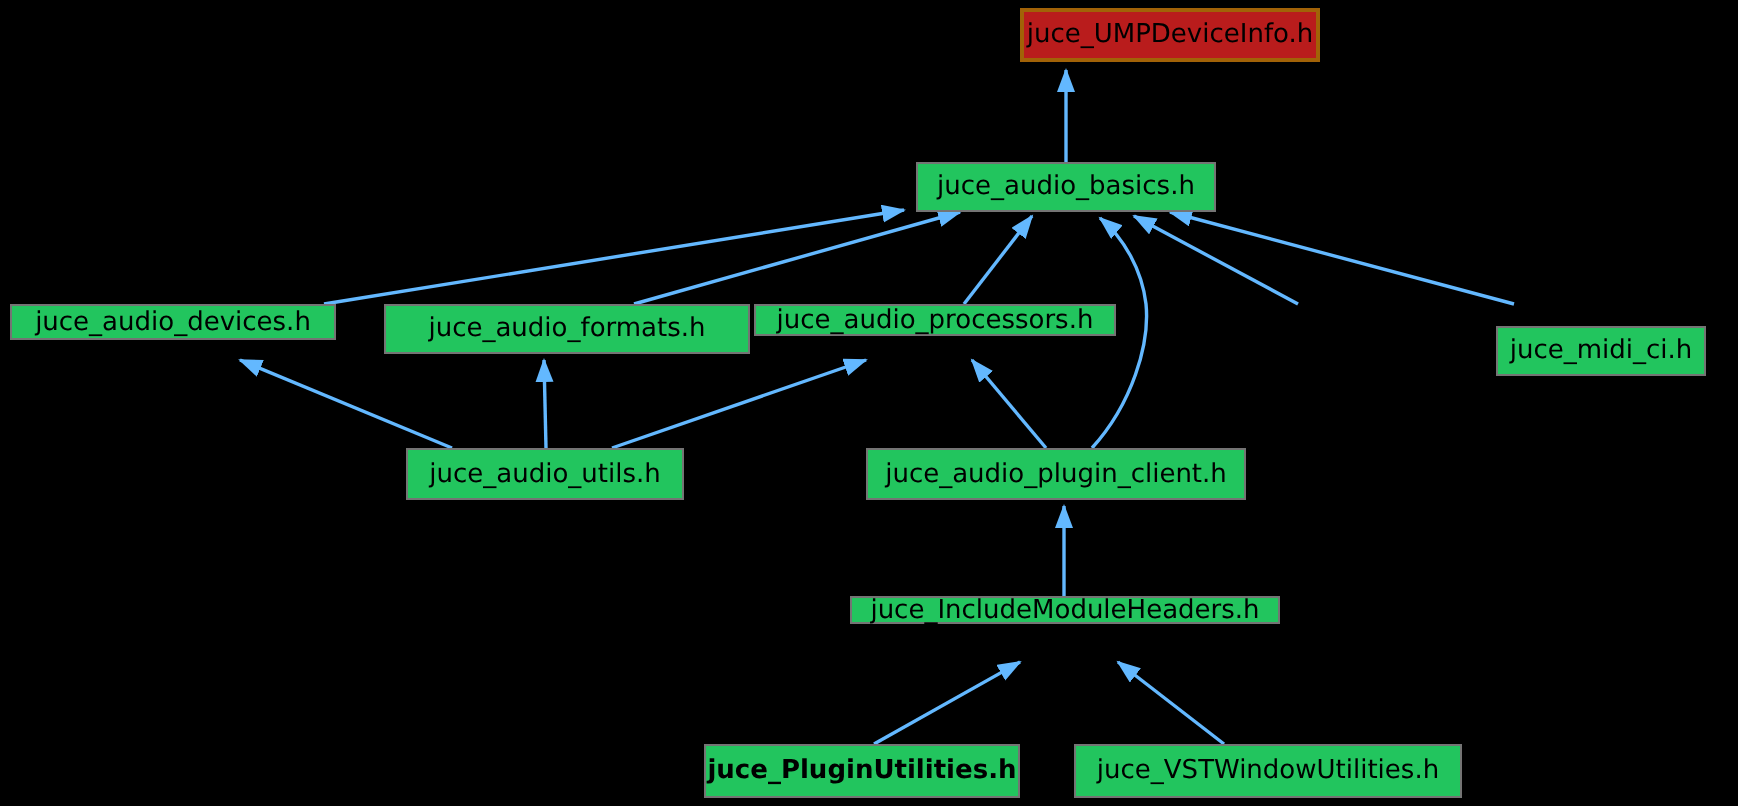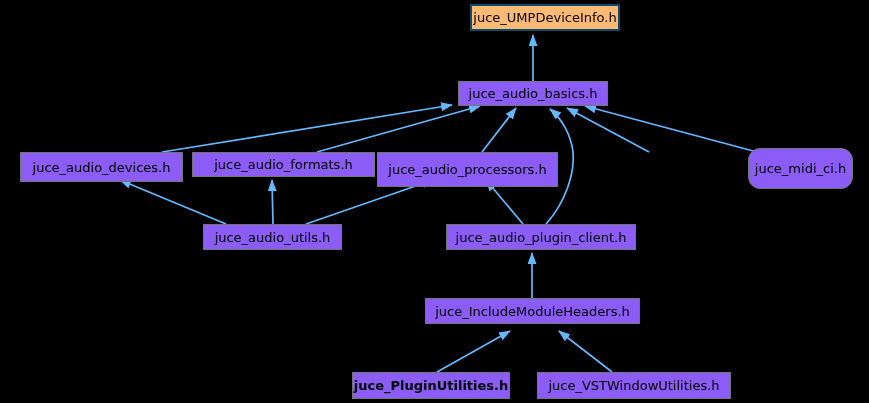--- a/index.html
+++ b/index.html
@@ -18,46 +18,47 @@
   #edges {
     position: absolute;
     left: 0;
     top: 0;
     width: 869px;
     height: 403px;
   }
   .node {
     position: absolute;
     box-sizing: border-box;
-    background: #8b5cf6;
+    background: #22c55e;
     border: 1px solid #747474;
     color: #000000;
     font-size: 13px;
     text-align: center;
     white-space: nowrap;
     display: flex;
     align-items: center;
     justify-content: center;
     cursor: pointer;
   }
   .node.root {
-    background: #fdba74;
-    border: 2px solid #0c4a6e;
+    background: #b91c1c;
+    border: 2px solid #a16207;
+    margin-left: 40px;
   }
   
   #n-ump          { left: 470px; top: 4px;   width: 150px; height: 27px; }
   #n-basics       { left: 458px; top: 81px;  width: 150px; height: 25px; }
-  #n-devices      { left: 20px;   top: 152px; width: 163px; height: 30px; }
+  #n-devices      { left: 5px;   top: 152px; width: 163px; height: 18px; }
   #n-formats      { left: 192px; top: 152px; width: 183px; height: 25px; }
-  #n-processors   { left: 377px; top: 152px; width: 181px; height: 35px; }
+  #n-processors   { left: 377px; top: 152px; width: 181px; height: 16px; }
   #n-dsp          { left: 633px; top: 152px; width: 90px;  height: 25px; }
-  #n-midici       { left: 748px; top: 148px; width: 105px; height: 41px; border-radius: 12px; }
+  #n-midici       { left: 748px; top: 163px; width: 105px; height: 25px; }
   #n-utils        { left: 203px; top: 224px; width: 139px; height: 26px; }
-  #n-pluginclient { left: 433px; top: 224px; width: 190px; height: 26px; margin-left: 13px; }
-  #n-imh          { left: 425px; top: 298px; width: 215px; height: 26px; }
+  #n-pluginclient { left: 433px; top: 224px; width: 190px; height: 26px; }
+  #n-imh          { left: 425px; top: 298px; width: 215px; height: 14px; }
   #n-pluginutils  { left: 352px; top: 372px; width: 158px; height: 27px; font-weight: bold; }
   #n-vstwindow    { left: 537px; top: 372px; width: 194px; height: 27px; }
   .edge {
     fill: none;
     stroke: #63b8ff;
     stroke-width: 1.7px;
   }
 </style>
 </head>
 <body>

